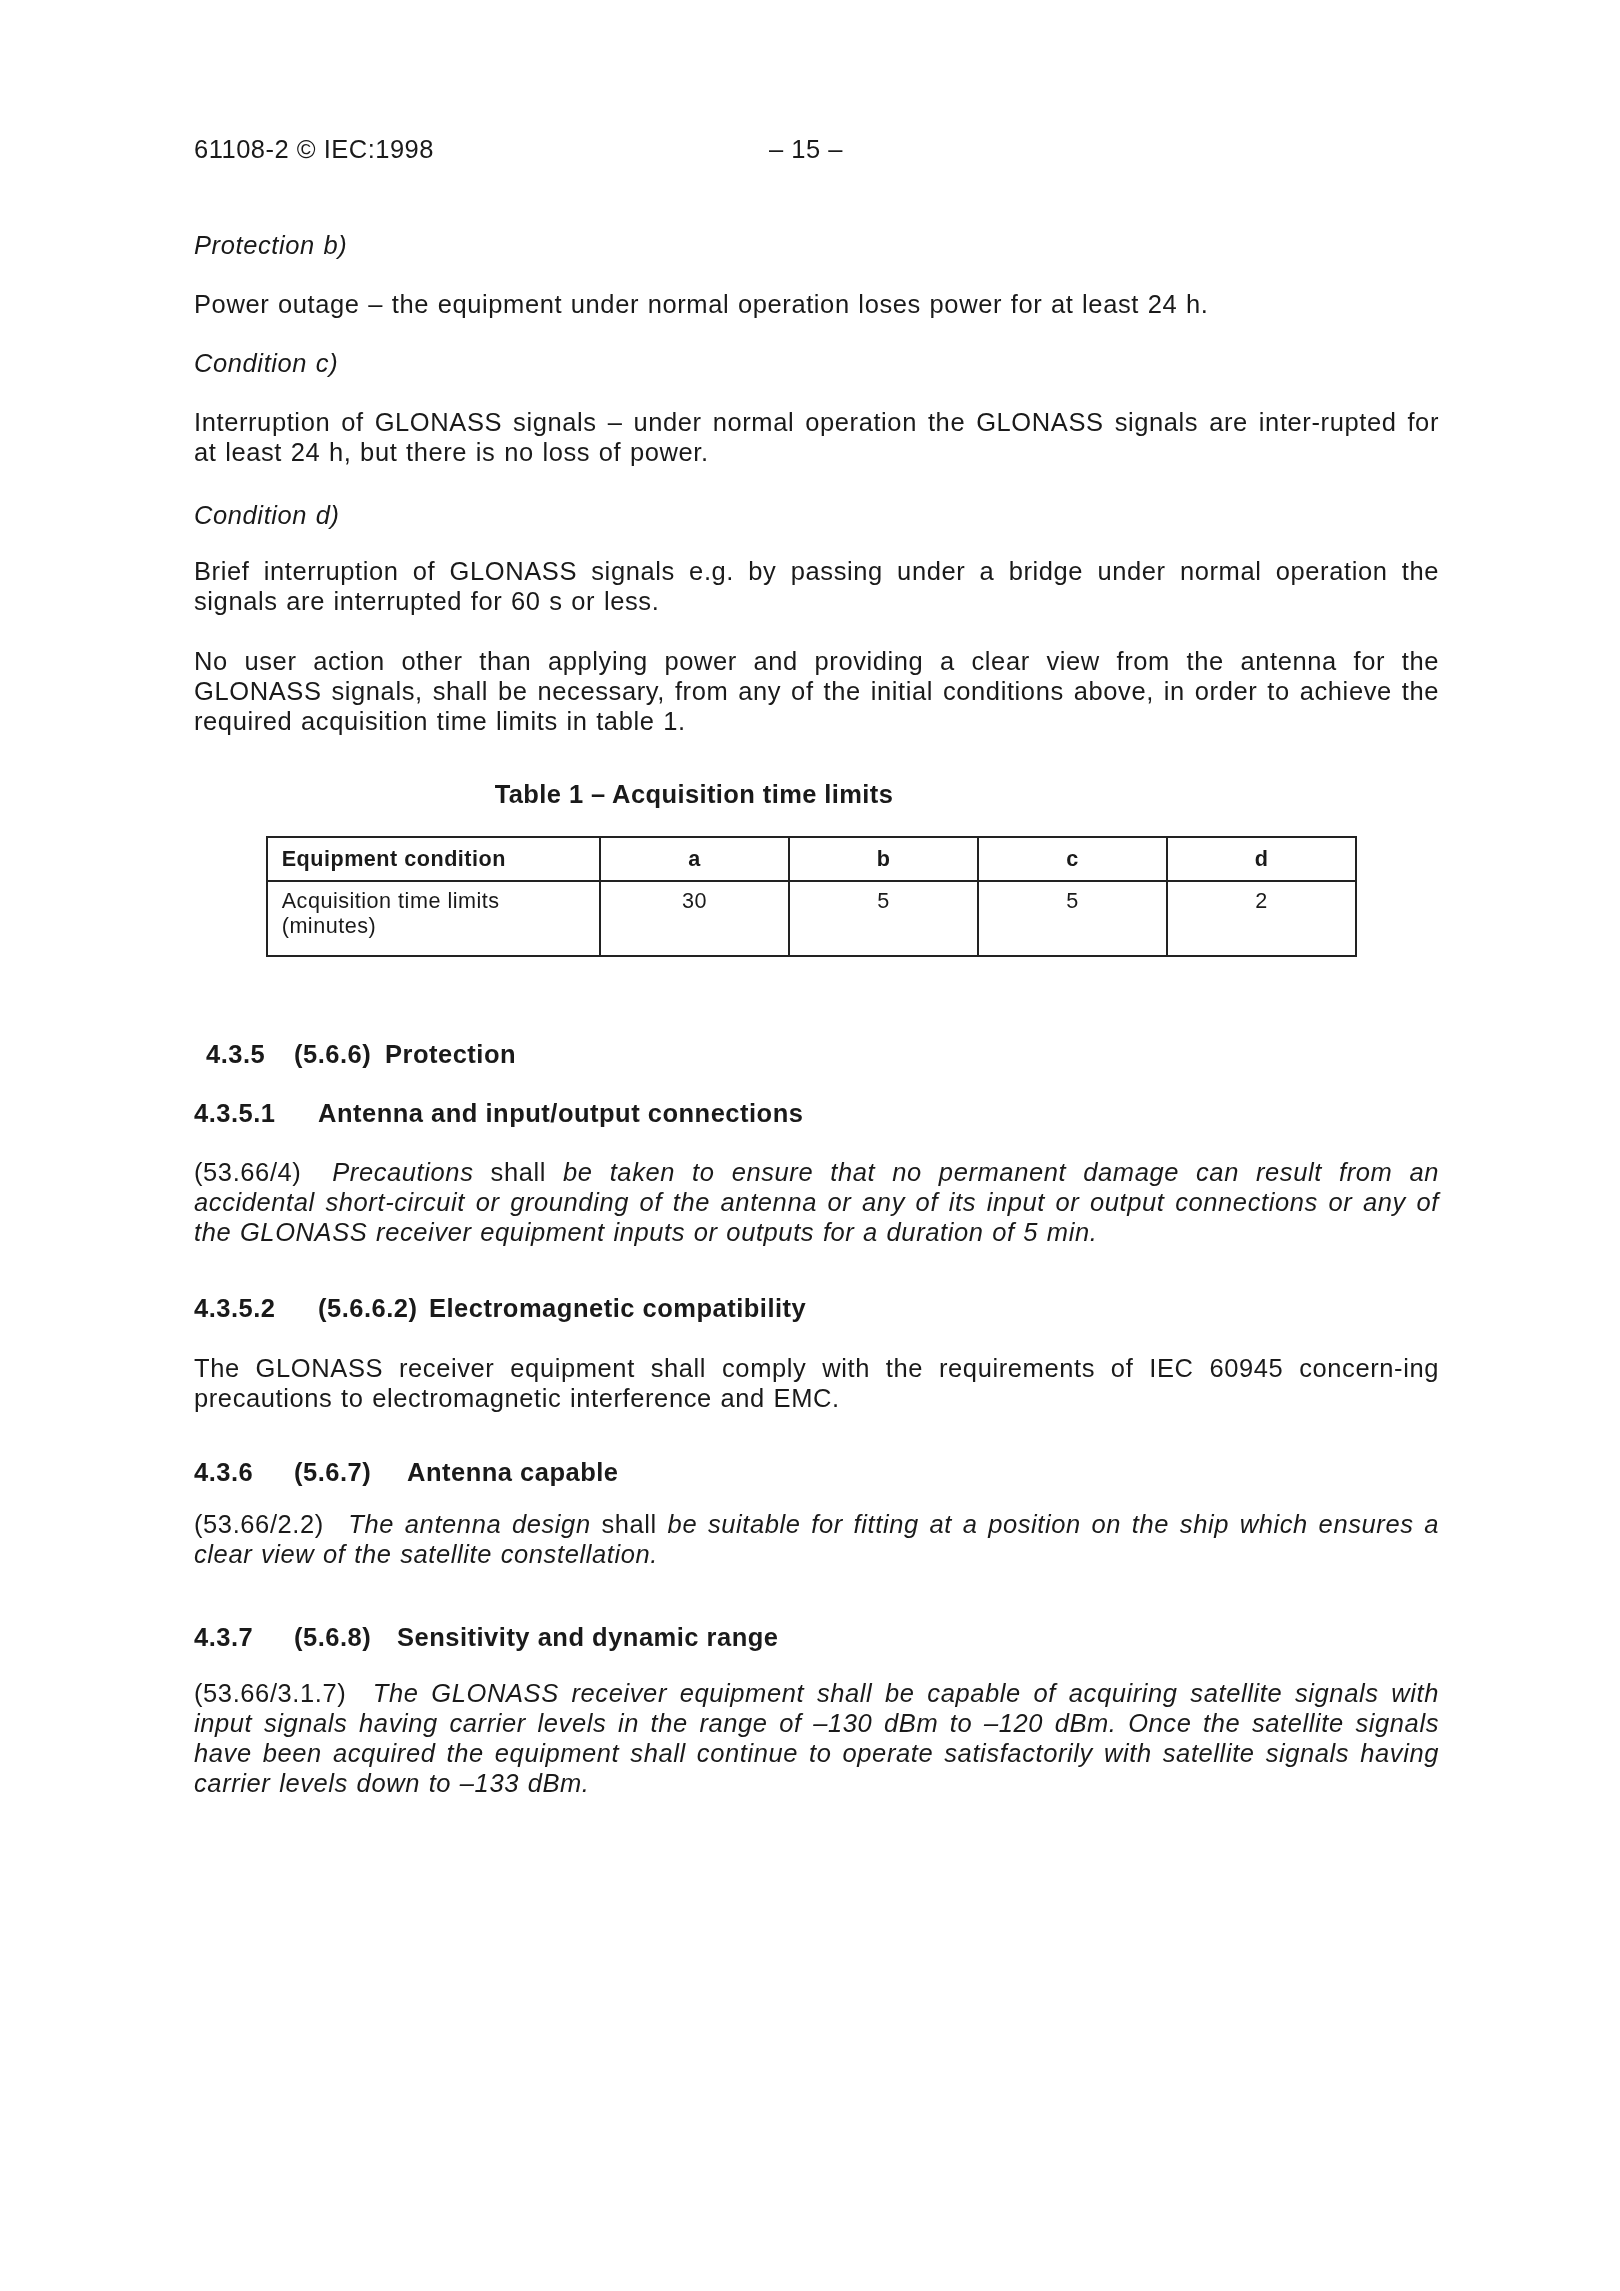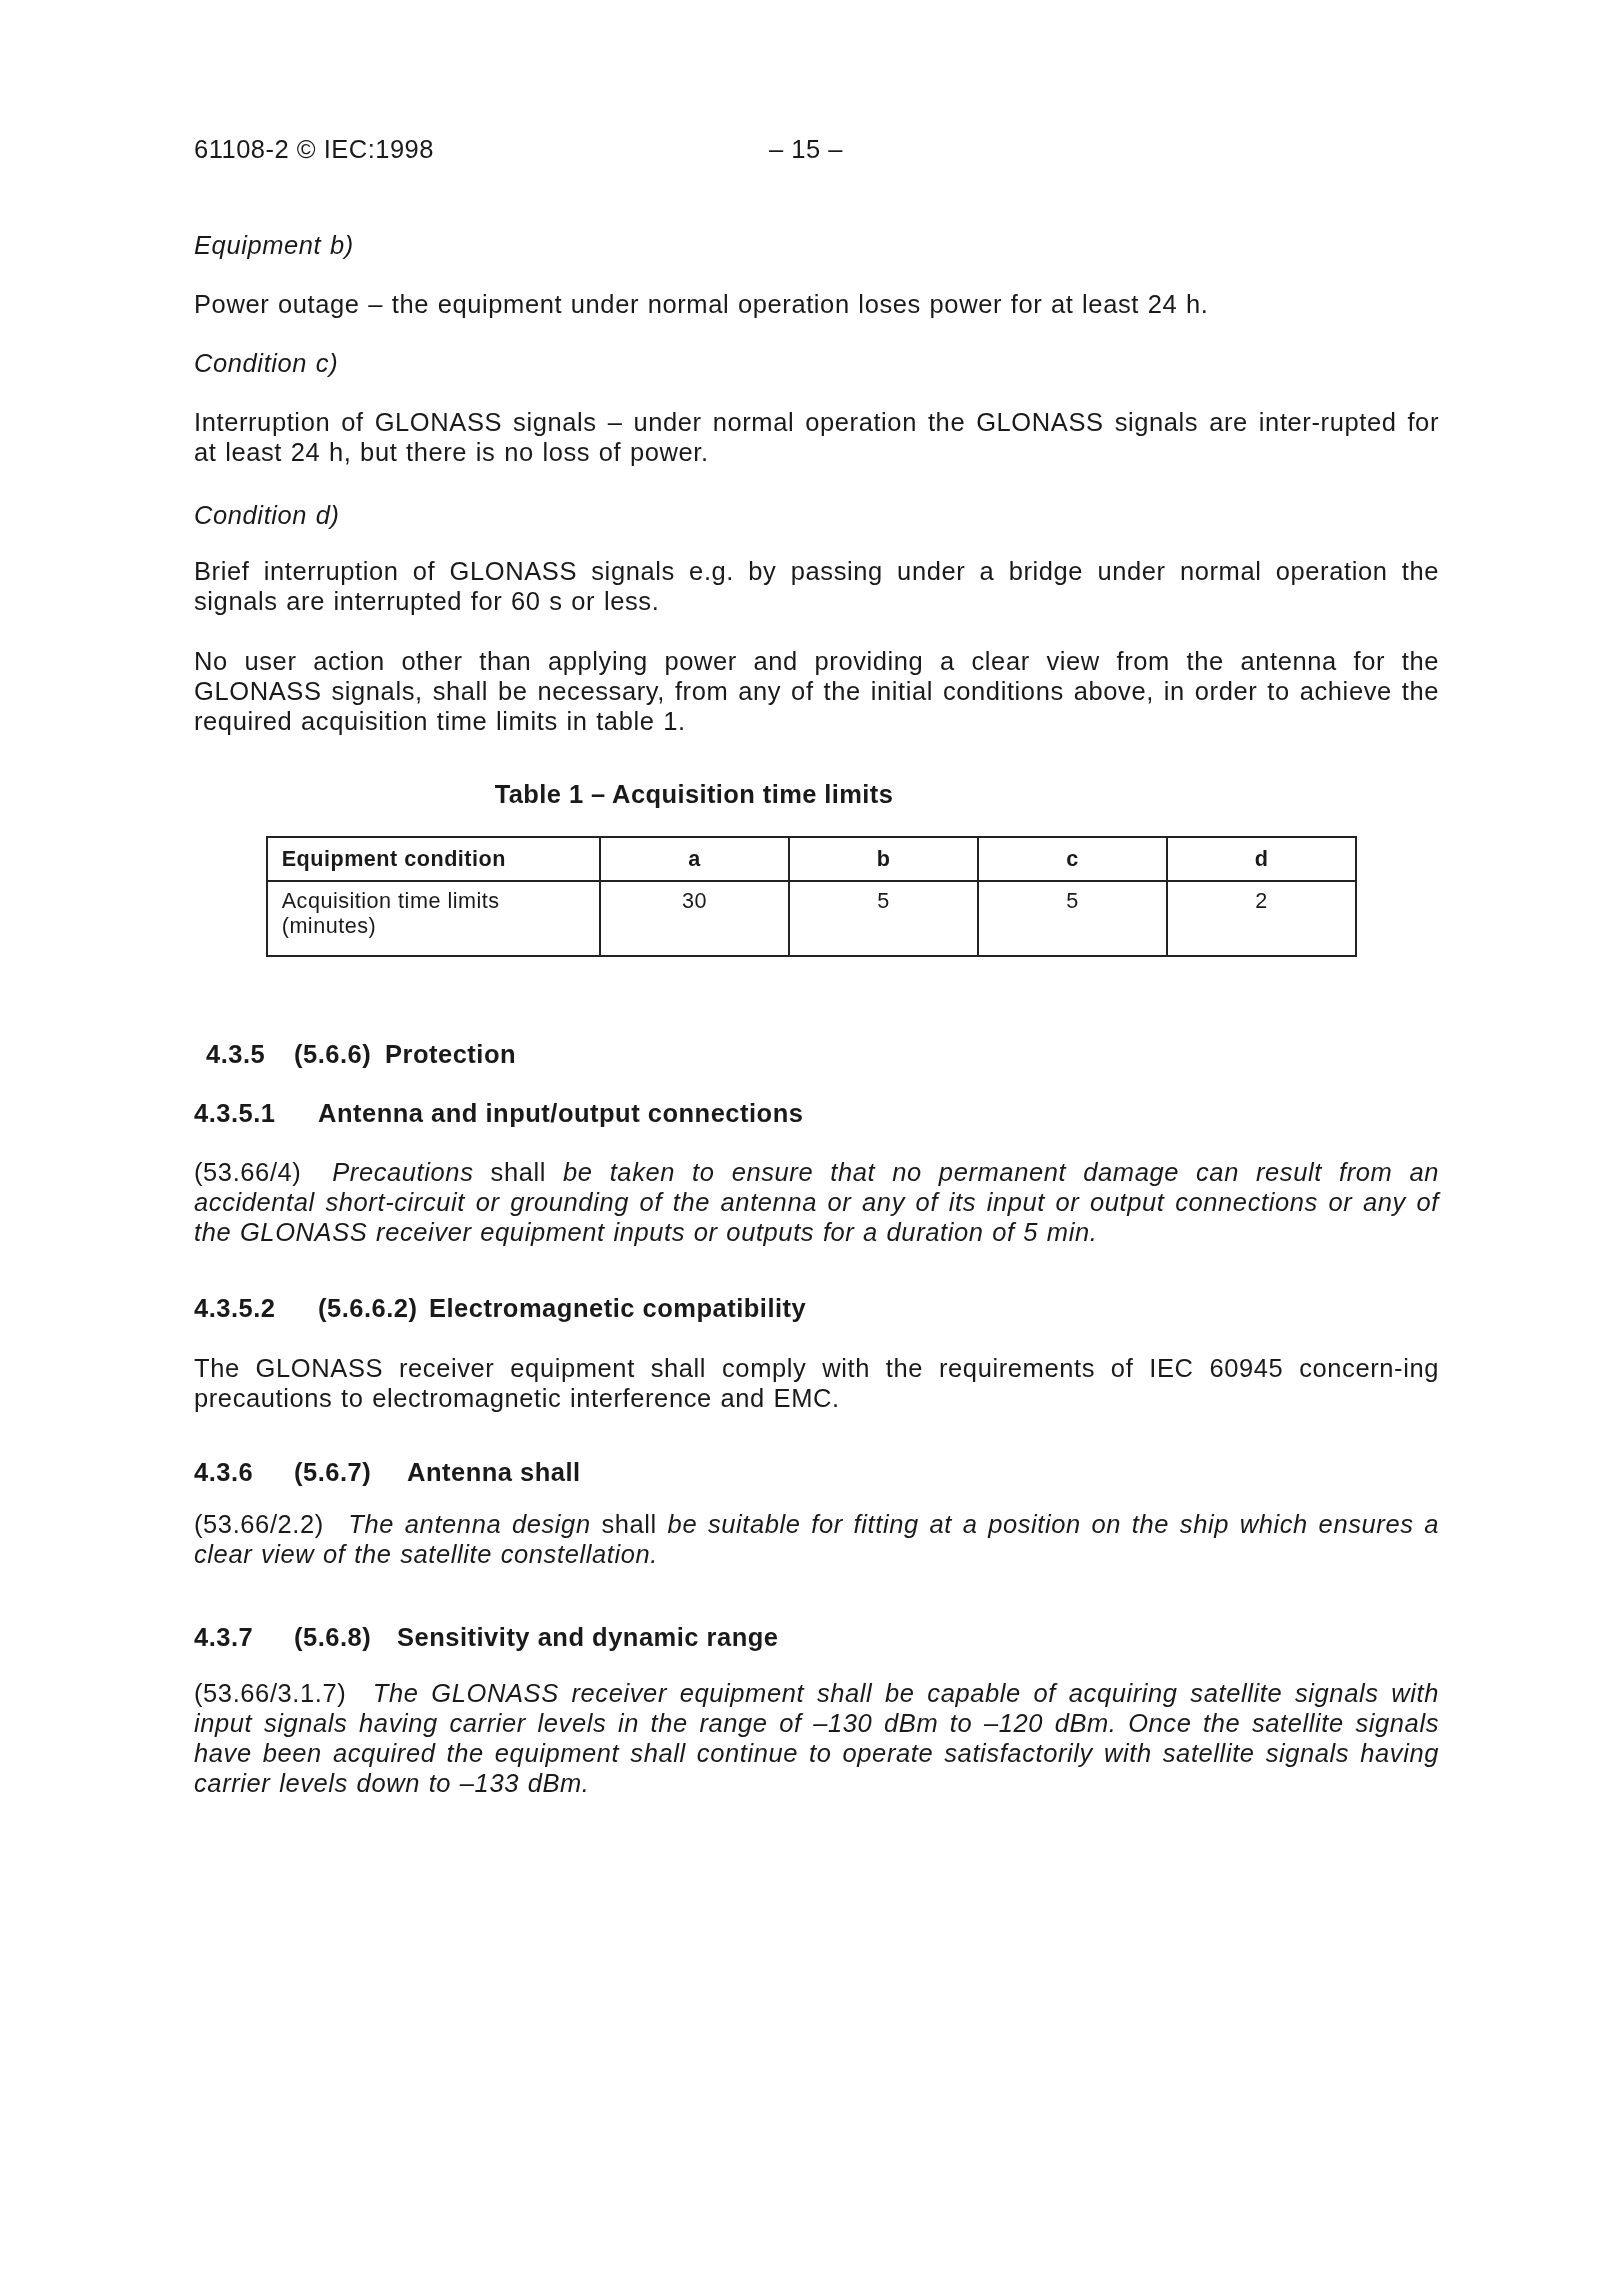--- a/index.html
+++ b/index.html
@@ -23,21 +23,21 @@
   table.tbl tr.row td { height: 67px; padding-top: 5.9px; line-height: 25.5px; }
   table.tbl td.lbl { width: 323px; padding-left: 13.7px; }
   table.tbl td.val { width: 192px; text-align: center; }
 </style>
 </head>
 <body>
 
 <div class="hdr" style="left:194px">61108-2 © IEC:1998</div>
 <div class="hdr" style="left:769px">– 15 –</div>
 
-<div class="blk it" style="top:230px">Equipment b)</div>
+<div class="blk it" style="top:230px">Protection b)</div>
 <div class="blk just" style="top:289px">Power outage – the equipment under normal operation loses power for at least 24 h.</div>
 
 <div class="blk it" style="top:348px">Condition c)</div>
 <div class="blk just" style="top:407px">Interruption of GLONASS signals – under normal operation the GLONASS signals are inter-rupted for at least 24 h, but there is no loss of power.</div>
 
 <div class="blk it" style="top:500px">Condition d)</div>
 <div class="blk just" style="top:556px">Brief interruption of GLONASS signals e.g. by passing under a bridge under normal operation the signals are interrupted for 60 s or less.</div>
 
 <div class="blk just" style="top:646px">No user action other than applying power and providing a clear view from the antenna for the GLONASS signals, shall be necessary, from any of the initial conditions above, in order to achieve the required acquisition time limits in table 1.</div>
 
@@ -76,21 +76,21 @@
 <div class="h" style="top:1293px">
   <span style="left:0">4.3.5.2</span>
   <span style="left:124px">(5.6.6.2)</span>
   <span style="left:235px">Electromagnetic compatibility</span>
 </div>
 <div class="blk just" style="top:1353px">The GLONASS receiver equipment shall comply with the requirements of IEC 60945 concern-ing precautions to electromagnetic interference and EMC.</div>
 
 <div class="h" style="top:1457px">
   <span style="left:0">4.3.6</span>
   <span style="left:100px">(5.6.7)</span>
-  <span style="left:213px">Antenna shall</span>
+  <span style="left:213px">Antenna capable</span>
 </div>
 <div class="blk just" style="top:1509px"><span class="ref">(53.66/2.2)</span> <span class="it">The antenna design</span> <span>shall</span> <span class="it">be suitable for fitting at a position on the ship which ensures a clear view of the satellite constellation.</span></div>
 
 <div class="h" style="top:1622px">
   <span style="left:0">4.3.7</span>
   <span style="left:100px">(5.6.8)</span>
   <span style="left:203px">Sensitivity and dynamic range</span>
 </div>
 <div class="blk just" style="top:1678px"><span class="ref">(53.66/3.1.7)</span> <span class="it">The GLONASS receiver equipment shall be capable of acquiring satellite signals with input signals having carrier levels in the range of –130 dBm to –120 dBm. Once the satellite signals have been acquired the equipment shall continue to operate satisfactorily with satellite signals having carrier levels down to –133 dBm.</span></div>
 

